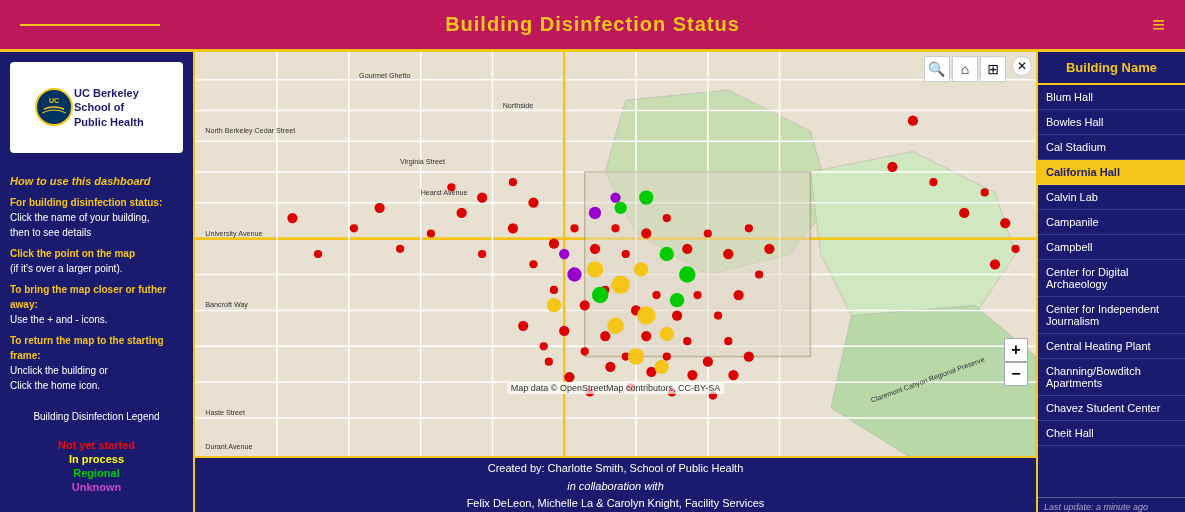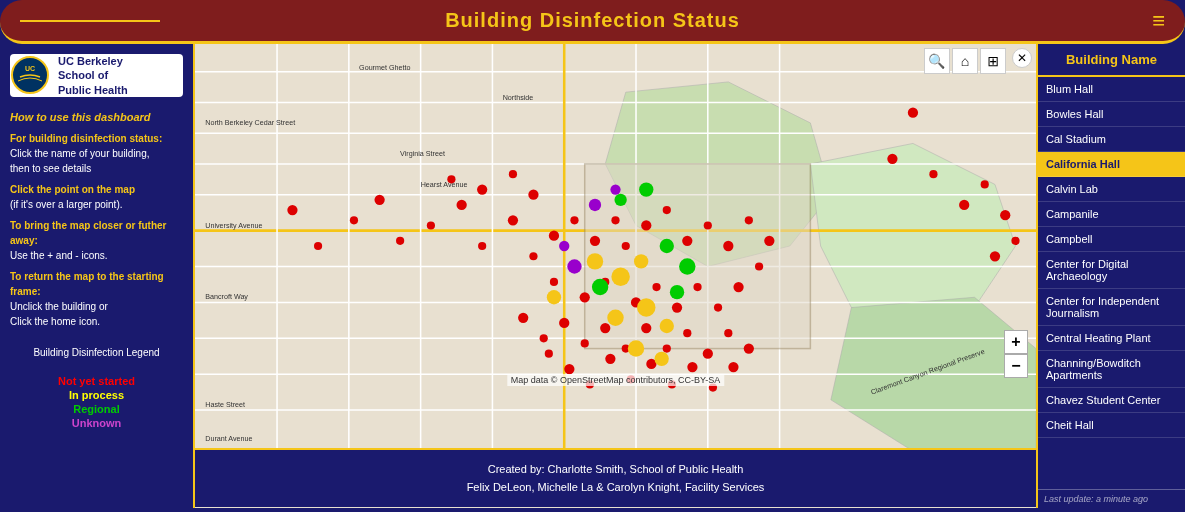--- a/index.html
+++ b/index.html
@@ -1,27 +1,26 @@
 <!DOCTYPE html>
 <html><head>
   <meta charset="utf-8">
   <style>
     * { box-sizing: border-box; margin: 0; padding: 0; }
     body { font-family: Arial, sans-serif; background: #1a1a6e; width: 1185px; height: 512px; overflow: hidden; }
 
     
     #header {
-      background: #7f1d1d;
+      background: #be185d;
       border-bottom: 3px solid #f5c518;
-      height: 44px;
+      height: 52px;
       display: flex;
       align-items: center;
       justify-content: center;
       position: relative;
-      border-radius: 23px;
     }
     #header-line {
       position: absolute;
       left: 20px;
       width: 140px;
       height: 2px;
       background: #f5c518;
     }
     #header-title {
       color: #f5c518;
@@ -49,25 +48,24 @@
       background: #1a1a6e;
       border-right: 2px solid #f5c518;
       display: flex;
       flex-direction: column;
       padding: 10px;
       overflow: hidden;
     }
     #logo-area {
       background: white;
       border-radius: 4px;
-      padding: 0;
-      margin-bottom: 12px;
+      padding: 24px;
+      margin-bottom: 20px;
       display: flex;
       align-items: center;
-      gap: 8px;
     }
     #logo-icon {
       width: 40px;
       height: 40px;
     }
     #logo-text {
       font-size: 11px;
       font-weight: bold;
       color: #1a1a6e;
       line-height: 1.3;
@@ -464,20 +462,21 @@
         <div class="zoom-btn">+</div>
         <div class="zoom-btn">−</div>
       </div>
 
       <div id="map-attribution">Map data © OpenStreetMap contributors, CC-BY-SA</div>
     </div>
 
     <div id="map-footer">
       <div>
         <div>Created by: Charlotte Smith, School of Public Health</div>
+        <div class="italic">in collaboration with</div>
         <div>Felix DeLeon, Michelle La &amp; Carolyn Knight, Facility Services</div>
       </div>
     </div>
   </div>
 
   <div id="right-sidebar">
     <div id="building-name-header">Building Name</div>
     <div id="building-list">
         <div class="building-item">Blum Hall</div>
         <div class="building-item">Bowles Hall</div>

